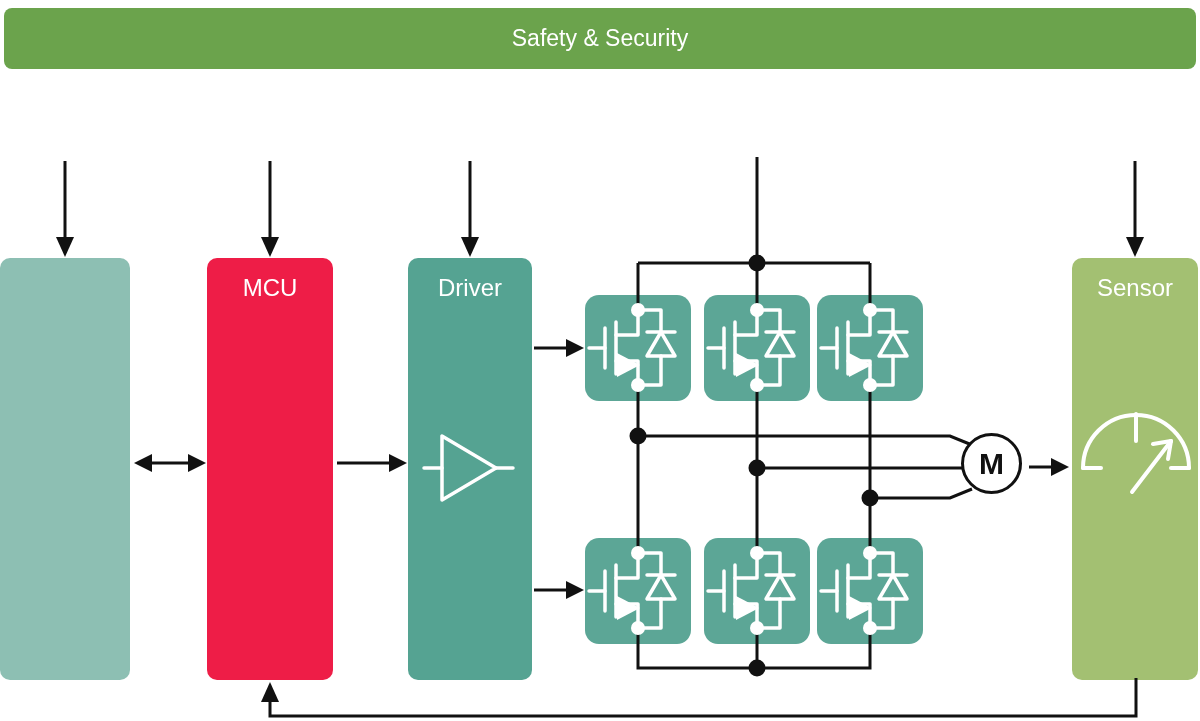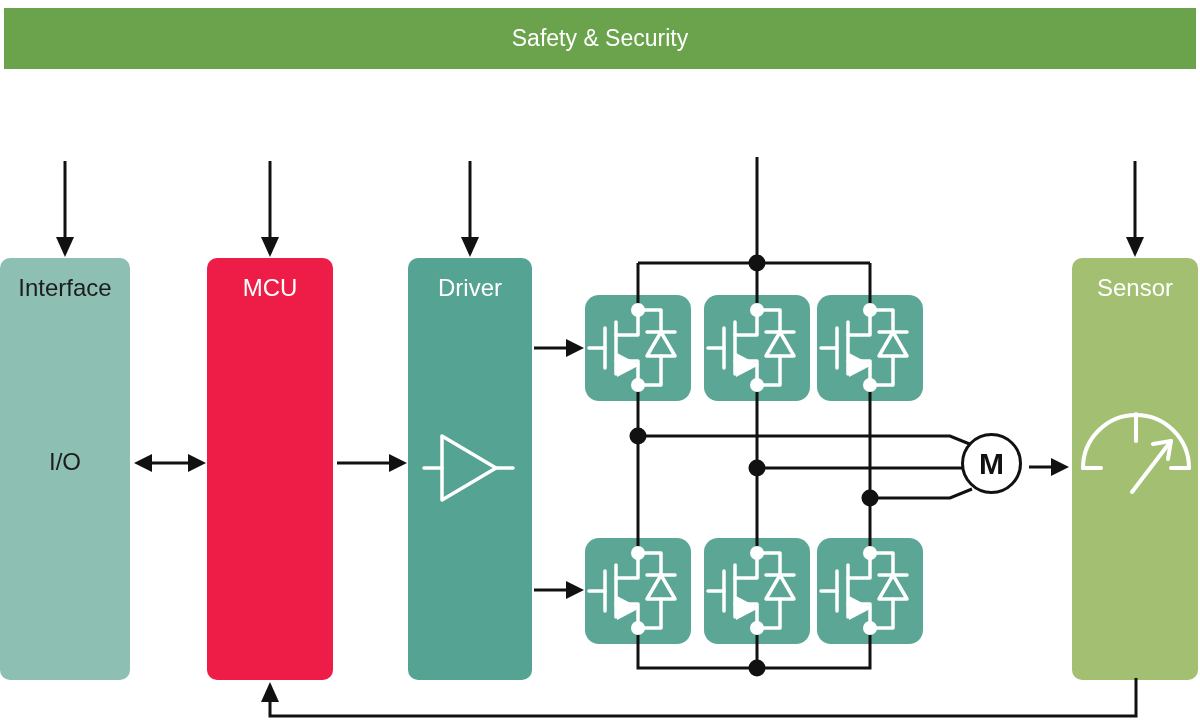--- a/index.html
+++ b/index.html
@@ -3,21 +3,21 @@
 <meta charset="utf-8">
 <style>
   :root{
     --safety-bar:#6ba34c; --power-bar:#53a291; --interface-block:#8dbfb3;
     --mcu-block:#ee1d47; --driver-block:#55a392; --cell-block:#5ca696;
     --sensor-block:#a3c072; --wire:#111111; --dark-text:#1d1d1b; --light-text:#ffffff;
   }
   *{margin:0;padding:0;box-sizing:border-box;}
   body{background:#ffffff;font-family:"Liberation Sans", sans-serif;}
   .stage{position:relative;width:1200px;height:721px;background:#ffffff;overflow:hidden;}
-  .bar{position:absolute;left:4px;width:1192px;border-radius:0;display:flex;align-items:center;justify-content:center;
+  .bar{position:absolute;left:4px;width:1192px;border-radius:8px;display:flex;align-items:center;justify-content:center;
        color:var(--light-text);font-size:23px;z-index:1;}
   .bar.safety{top:8px;height:61px;background:var(--safety-bar);}
   .bar.power{top:91px;height:66px;background:var(--power-bar);}
   .block{position:absolute;top:258px;height:422px;border-radius:10px;z-index:1;}
   .block .title{position:absolute;top:16px;left:0;width:100%;text-align:center;font-size:24px;color:var(--light-text);}
   .block .center-label{position:absolute;top:190px;left:0;width:100%;text-align:center;font-size:24px;color:var(--light-text);}
   .block.interface{left:0;width:130px;background:var(--interface-block);}
   .block.interface .title,.block.interface .center-label{color:var(--dark-text);}
   .block.mcu{left:207px;width:126px;background:var(--mcu-block);}
   .block.driver{left:408px;width:124px;background:var(--driver-block);padding-left:6px;}
@@ -37,22 +37,20 @@
 </head>
 <body>
 
 <div class="stage">
 
   <div class="bar safety">
     <span>Safety &amp; Security</span>
   </div>
 
   <div class="block interface">
-    <div class="title">Interface</div>
-    <div class="center-label">I/O</div>
   </div>
   <div class="block mcu">
     <div class="title">MCU</div>
   </div>
   <div class="block driver">
     <div class="title">Driver</div>
   </div>
   <div class="block sensor">
     <div class="title">Sensor</div>
   </div>

